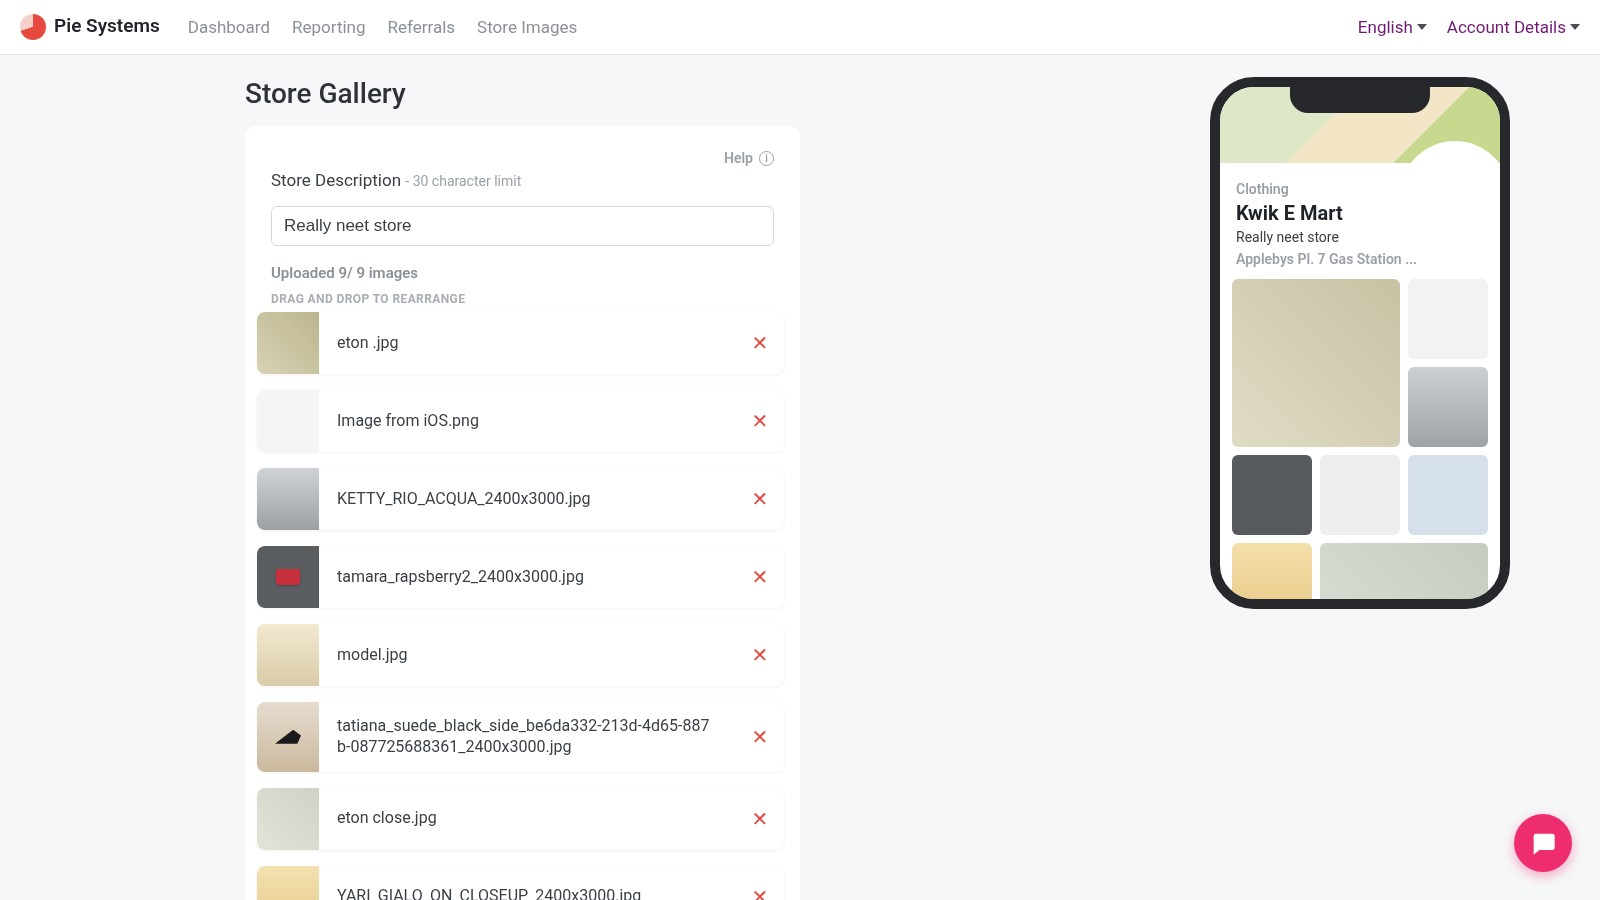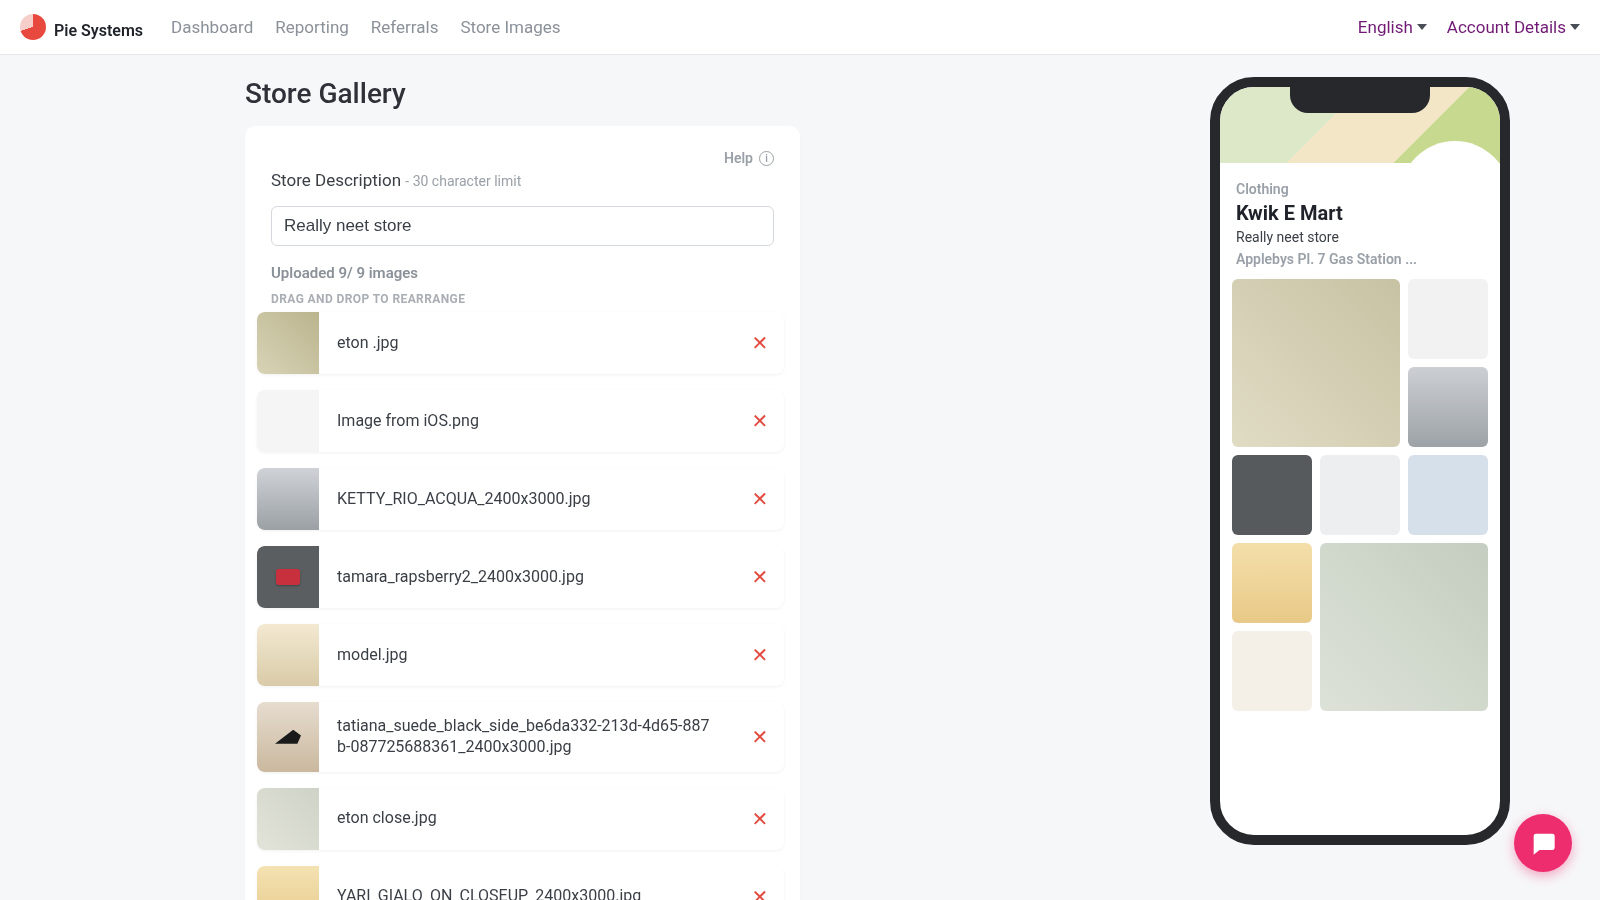--- a/index.html
+++ b/index.html
@@ -1,18 +1,18 @@
 <!DOCTYPE html>
 <html><head>
 <meta charset="utf-8">
 <style>
 *{box-sizing:border-box;margin:0;padding:0}
 body{font-family:-apple-system,BlinkMacSystemFont,"Segoe UI",Roboto,Helvetica,Arial,sans-serif;background:#f6f7f9;color:#2b2f36;width:1600px;height:900px;overflow:hidden}
 .topbar{height:55px;background:#fff;border-bottom:1px solid #e6e8eb;display:flex;align-items:center;padding:0 20px}
-.brand{display:flex;align-items:flex-end;gap:8px;font-weight:600;font-size:16px;color:#1f2329;margin-right:28px}
+.brand{display:flex;align-items:flex-start;gap:8px;font-weight:600;font-size:19px;color:#1f2329;margin-right:28px}
 .logo{width:26px;height:26px;border-radius:50%;background:conic-gradient(from 0deg,#e8493e 0 70%,#f6cfcb 70% 100%)}
 .nav{display:flex;gap:22px}
 .nav a{color:#8b9199;text-decoration:none;font-size:17px}
 .spacer{flex:1}
 .right-nav{display:flex;gap:20px;color:#701a75;font-size:17px}
 .right-nav span{display:flex;align-items:center;gap:4px;cursor:pointer}
 .caret{border-left:5px solid transparent;border-right:5px solid transparent;border-top:6px solid #4a4f57;display:inline-block}
 .main{display:flex;padding:22px 0 0 245px;gap:410px}
 .page-title{font-size:28px;font-weight:500;color:#2e3238;margin-bottom:16px}
 .card{background:#fff;border-radius:10px;width:555px;padding:24px 26px 10px;box-shadow:0 1px 2px rgba(0,0,0,.04)}
@@ -23,21 +23,21 @@
 .label-row .limit{color:#9aa0a8;font-size:14px}
 .desc-input{width:100%;height:40px;border:1px solid #d5d8dd;border-radius:6px;padding:0 12px;font-size:17px;color:#3a3f46;outline:none}
 .upload-count{color:#8b9199;font-size:15px;font-weight:600;margin-top:18px}
 .drag-hint{color:#a9aeb5;font-size:12px;font-weight:700;letter-spacing:.4px;margin-top:10px;margin-bottom:6px}
 .file-list{display:flex;flex-direction:column;gap:16px;margin-left:-14px;margin-right:-10px}
 .file-row{display:flex;align-items:stretch;background:#fff;border-radius:8px;box-shadow:0 1px 3px rgba(0,0,0,.06);min-height:62px;overflow:hidden}
 .thumb{width:62px;flex:0 0 62px;border-radius:6px 0 0 6px;display:flex;align-items:center;justify-content:center}
 .fname{flex:1;padding:14px 18px;font-size:16px;color:#3a3f46;display:flex;align-items:center;word-break:break-all;line-height:1.3}
 .remove{width:48px;display:flex;align-items:center;justify-content:center;color:#e24b3f;font-size:20px;cursor:pointer}
 
-.phone{width:300px;height:768px;border:10px solid #26282b;border-radius:44px;background:#fff;position:relative;overflow:hidden}
+.phone{width:300px;height:532px;border:10px solid #26282b;border-radius:44px;background:#fff;position:relative;overflow:hidden}
 .notch{position:absolute;top:0;left:50%;transform:translateX(-50%);width:140px;height:26px;background:#26282b;border-radius:0 0 18px 18px;z-index:3}
 .map{height:76px;background:linear-gradient(135deg,#dce8c8 0 40%,#f2e6c7 40% 70%,#c7d98f 70% 100%);position:relative}
 .curve{position:absolute;right:-10px;top:54px;width:110px;height:110px;border-radius:50%;background:#fff}
 .pcard{padding:12px 16px 0;background:#fff}
 .cat{color:#9aa0a8;font-size:14px;font-weight:600;margin:6px 0 4px}
 .store{font-size:20px;font-weight:700;color:#1f2329;margin-bottom:4px}
 .pdesc{font-size:14px;color:#3a3f46;margin-bottom:6px}
 .addr{font-size:14px;font-weight:600;color:#9aa0a8;margin-bottom:12px}
 .grid{padding:0 12px;display:grid;grid-template-columns:repeat(3,1fr);grid-auto-rows:80px;gap:8px}
 .tile{border-radius:6px}

